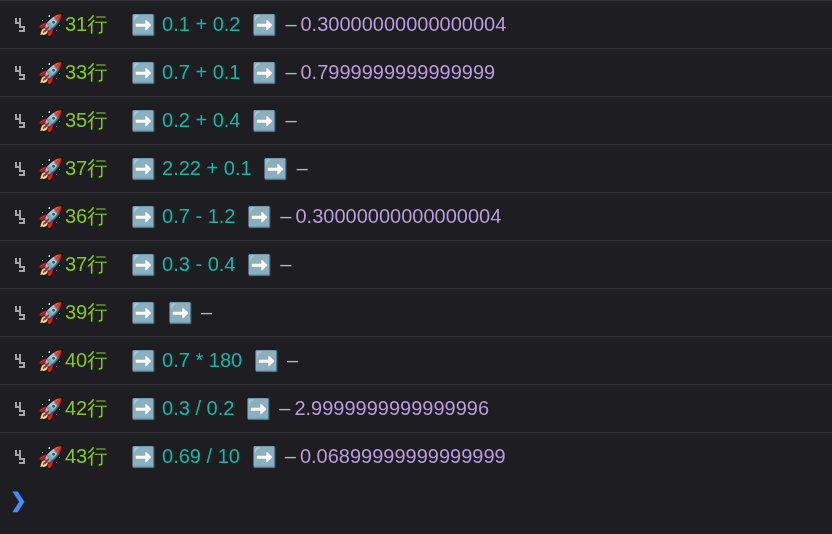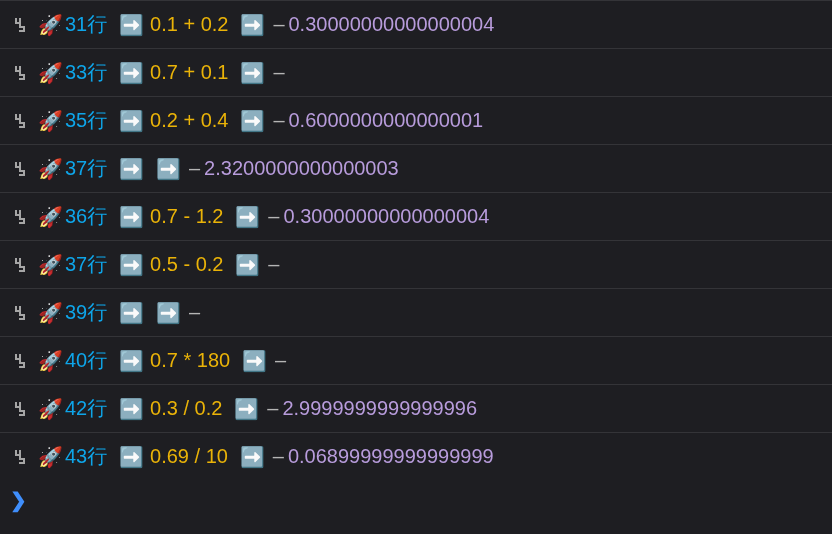--- a/index.html
+++ b/index.html
@@ -39,34 +39,34 @@
     justify-content: center;
   }
   .level-icon svg { display: block; }
   .rocket {
     font-size: 20px;
     margin-right: 2px;
     display: inline-flex;
     align-items: center;
   }
   .line-text {
-    color: #0ea5e9;
-    margin-right: 6px;
+    color: #84cc16;
+    margin-right: 18px;
     display: inline-flex;
     align-items: baseline;
     text-align: right;
   }
   .arrow {
     font-size: 20px;
     margin: 0 6px;
     display: inline-flex;
     align-items: center;
   }
   .expr {
-    color: #eab308;
+    color: #14b8a6;
     margin-right: 6px;
   }
   .dash {
     color: #b5b5b5;
     margin: 0 4px 0 0;
     padding-left: 2px;
   }
   .result {
     color: #b89cdc;
   }
@@ -117,59 +117,59 @@
         <rect x="11" y="9" width="2" height="6" fill="#a6a6a6"></rect>
         <rect x="7" y="13" width="5" height="2" fill="#a6a6a6"></rect>
       </svg>
     </span>
     <span class="rocket">🚀</span>
     <span class="line-text">33行</span>
     <span class="arrow">➡️</span>
     <span class="expr">0.7 + 0.1</span>
     <span class="arrow">➡️</span>
     <span class="dash">–</span>
+    <span class="result">0.7999999999999999</span>
   </div>
 
   <div class="log-row">
     <span class="level-icon">
       <svg width="16" height="16" viewBox="0 0 16 16">
         <rect x="7" y="1" width="2" height="10" fill="#a6a6a6"></rect>
         <rect x="3" y="1" width="2" height="6" fill="#a6a6a6"></rect>
         <rect x="3" y="5" width="5" height="2" fill="#a6a6a6"></rect>
         <rect x="7" y="9" width="5" height="2" fill="#a6a6a6"></rect>
         <rect x="11" y="9" width="2" height="6" fill="#a6a6a6"></rect>
         <rect x="7" y="13" width="5" height="2" fill="#a6a6a6"></rect>
       </svg>
     </span>
     <span class="rocket">🚀</span>
     <span class="line-text">35行</span>
     <span class="arrow">➡️</span>
     <span class="expr">0.2 + 0.4</span>
     <span class="arrow">➡️</span>
     <span class="dash">–</span>
-    <span class="result">0.6000000000000001</span>
   </div>
 
   <div class="log-row">
     <span class="level-icon">
       <svg width="16" height="16" viewBox="0 0 16 16">
         <rect x="7" y="1" width="2" height="10" fill="#a6a6a6"></rect>
         <rect x="3" y="1" width="2" height="6" fill="#a6a6a6"></rect>
         <rect x="3" y="5" width="5" height="2" fill="#a6a6a6"></rect>
         <rect x="7" y="9" width="5" height="2" fill="#a6a6a6"></rect>
         <rect x="11" y="9" width="2" height="6" fill="#a6a6a6"></rect>
         <rect x="7" y="13" width="5" height="2" fill="#a6a6a6"></rect>
       </svg>
     </span>
     <span class="rocket">🚀</span>
     <span class="line-text">37行</span>
     <span class="arrow">➡️</span>
-    <span class="arrow">➡️</span>
-    <span class="dash">–</span>
-    <span class="result">2.3200000000000003</span>
+    <span class="expr">2.22 + 0.1</span>
+    <span class="arrow">➡️</span>
+    <span class="dash">–</span>
   </div>
 
   <div class="log-row">
     <span class="level-icon">
       <svg width="16" height="16" viewBox="0 0 16 16">
         <rect x="7" y="1" width="2" height="10" fill="#a6a6a6"></rect>
         <rect x="3" y="1" width="2" height="6" fill="#a6a6a6"></rect>
         <rect x="3" y="5" width="5" height="2" fill="#a6a6a6"></rect>
         <rect x="7" y="9" width="5" height="2" fill="#a6a6a6"></rect>
         <rect x="11" y="9" width="2" height="6" fill="#a6a6a6"></rect>
@@ -192,21 +192,21 @@
         <rect x="3" y="1" width="2" height="6" fill="#a6a6a6"></rect>
         <rect x="3" y="5" width="5" height="2" fill="#a6a6a6"></rect>
         <rect x="7" y="9" width="5" height="2" fill="#a6a6a6"></rect>
         <rect x="11" y="9" width="2" height="6" fill="#a6a6a6"></rect>
         <rect x="7" y="13" width="5" height="2" fill="#a6a6a6"></rect>
       </svg>
     </span>
     <span class="rocket">🚀</span>
     <span class="line-text">37行</span>
     <span class="arrow">➡️</span>
-    <span class="expr">0.5 - 0.2</span>
+    <span class="expr">0.3 - 0.4</span>
     <span class="arrow">➡️</span>
     <span class="dash">–</span>
   </div>
 
   <div class="log-row">
     <span class="level-icon">
       <svg width="16" height="16" viewBox="0 0 16 16">
         <rect x="7" y="1" width="2" height="10" fill="#a6a6a6"></rect>
         <rect x="3" y="1" width="2" height="6" fill="#a6a6a6"></rect>
         <rect x="3" y="5" width="5" height="2" fill="#a6a6a6"></rect>

